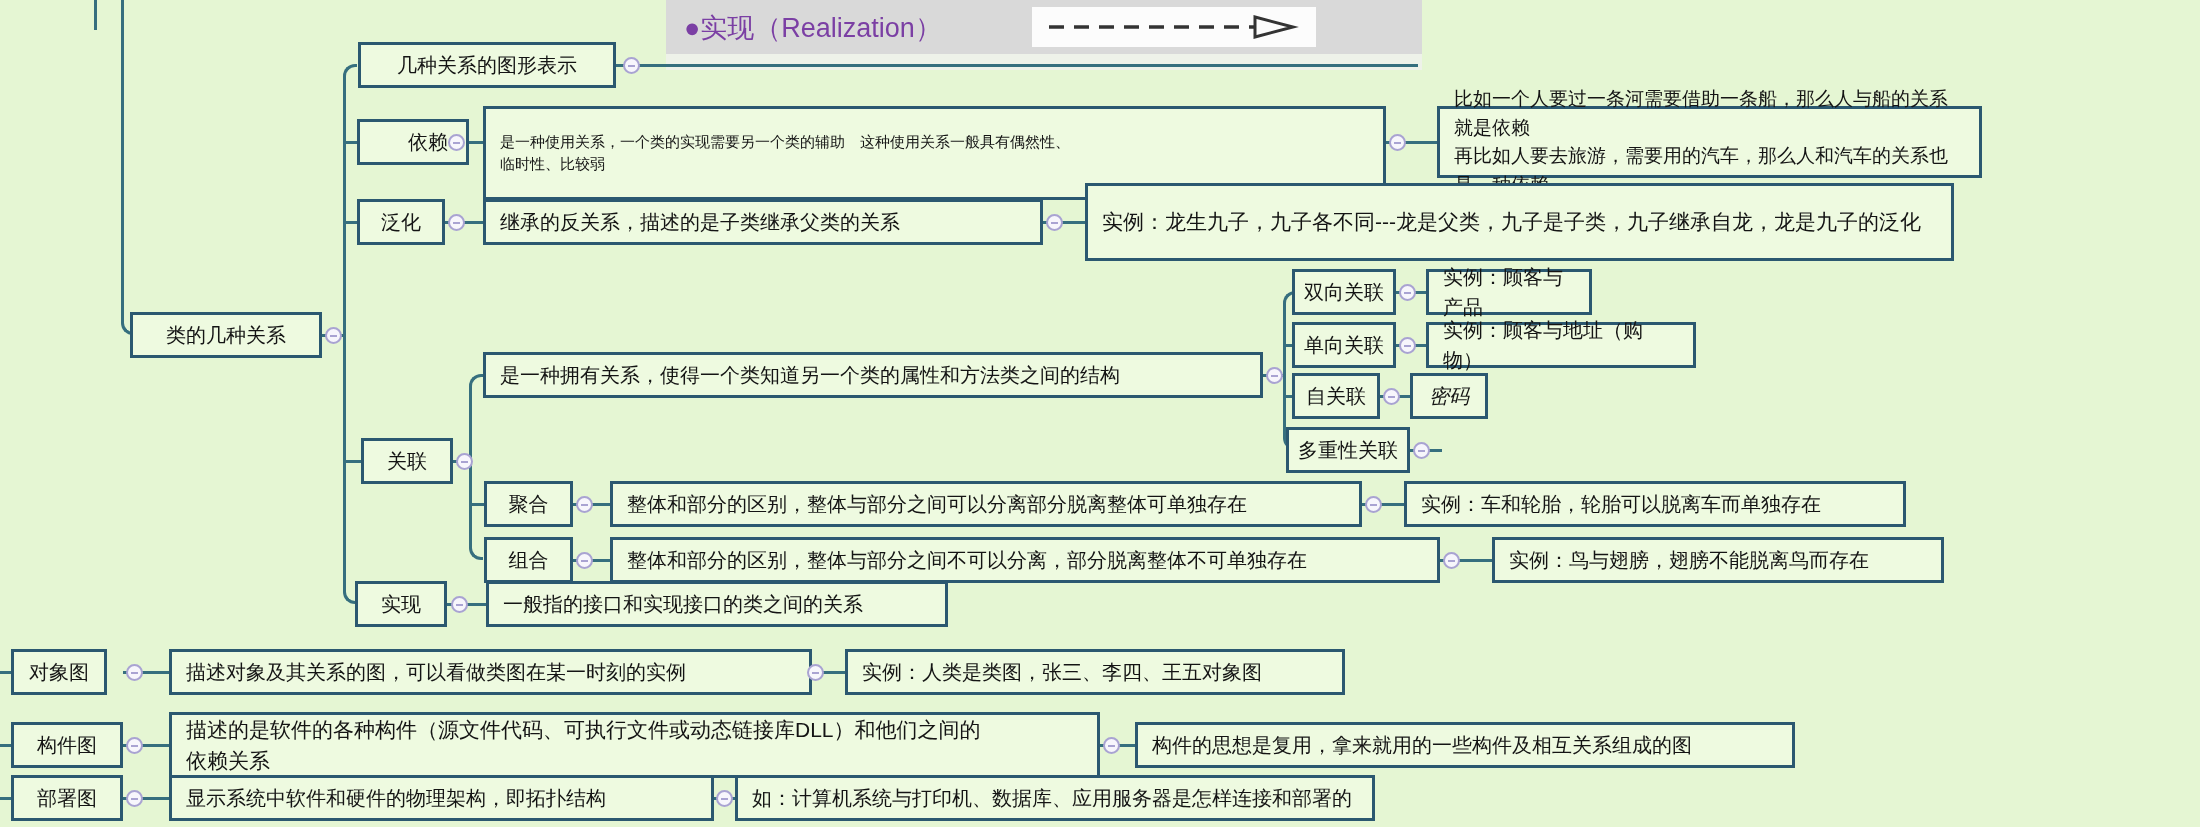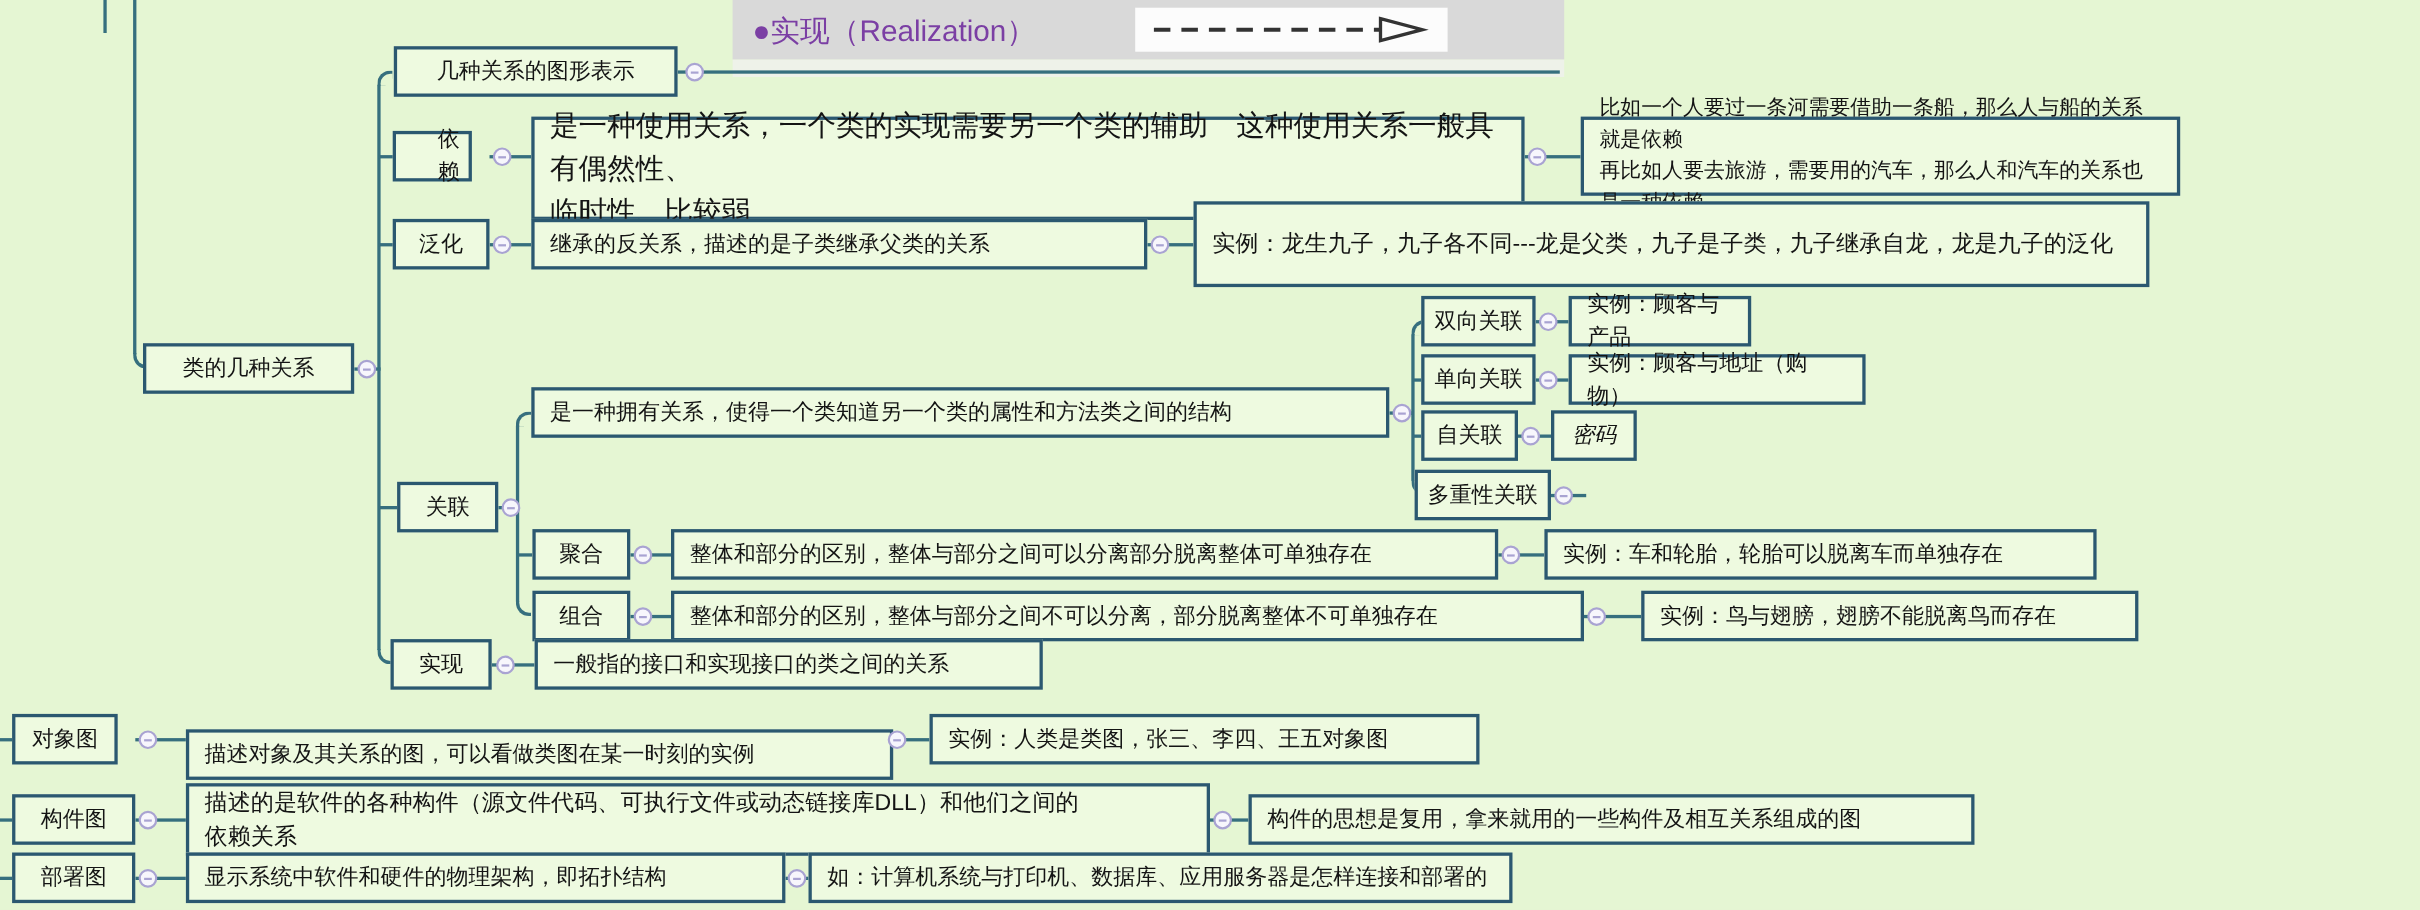--- a/index.html
+++ b/index.html
@@ -90,22 +90,22 @@
   <div class="hl" style="left:123px;top:744px;width:46px;"></div>
   <div class="hl" style="left:1100px;top:744px;width:35px;"></div>
   <div class="hl" style="left:0;top:797px;width:11px;"></div>
   <div class="hl" style="left:123px;top:797px;width:46px;"></div>
   <div class="hl" style="left:714px;top:797px;width:21px;"></div>
 
   <div class="node ctr" style="left:358px;top:42px;width:258px;height:46px;">几种关系的图形表示</div>
 
   <div class="node ctr" style="left:130px;top:312px;width:192px;height:46px;">类的几种关系</div>
 
-  <div class="node ctr" style="left:357px;top:119px;width:72px;height:46px;padding-left:36px;">依赖</div>
-  <div class="node preline" style="left:483px;top:106px;width:903px;height:94px;font-size:26px;">是一种使用关系，一个类的实现需要另一个类的辅助　这种使用关系一般具有偶然性、
+  <div class="node ctr" style="left:357px;top:119px;width:112px;height:46px;padding-left:36px;">依赖</div>
+  <div class="node preline" style="left:483px;top:106px;width:903px;height:94px;font-size:15px;">是一种使用关系，一个类的实现需要另一个类的辅助　这种使用关系一般具有偶然性、
 临时性、比较弱</div>
   <div class="node preline" style="left:1437px;top:106px;width:545px;height:72px;font-size:19px;">比如一个人要过一条河需要借助一条船，那么人与船的关系就是依赖
 再比如人要去旅游，需要用的汽车，那么人和汽车的关系也是一种依赖</div>
 
   <div class="node ctr" style="left:357px;top:199px;width:88px;height:46px;">泛化</div>
   <div class="node" style="left:483px;top:199px;width:560px;height:46px;">继承的反关系，描述的是子类继承父类的关系</div>
   <div class="node" style="left:1085px;top:183px;width:869px;height:78px;font-size:21px;">实例：龙生九子，九子各不同---龙是父类，九子是子类，九子继承自龙，龙是九子的泛化</div>
 
   <div class="node ctr" style="left:361px;top:438px;width:92px;height:46px;">关联</div>
   <div class="node" style="left:483px;top:352px;width:780px;height:46px;">是一种拥有关系，使得一个类知道另一个类的属性和方法类之间的结构</div>
@@ -126,21 +126,21 @@
   <div class="node" style="left:1404px;top:481px;width:502px;height:46px;">实例：车和轮胎，轮胎可以脱离车而单独存在</div>
 
   <div class="node ctr" style="left:484px;top:537px;width:89px;height:46px;">组合</div>
   <div class="node" style="left:610px;top:537px;width:830px;height:46px;">整体和部分的区别，整体与部分之间不可以分离，部分脱离整体不可单独存在</div>
   <div class="node" style="left:1492px;top:537px;width:452px;height:46px;">实例：鸟与翅膀，翅膀不能脱离鸟而存在</div>
 
   <div class="node ctr" style="left:355px;top:581px;width:92px;height:46px;">实现</div>
   <div class="node" style="left:486px;top:581px;width:462px;height:46px;">一般指的接口和实现接口的类之间的关系</div>
 
   <div class="node ctr" style="left:11px;top:649px;width:96px;height:46px;">对象图</div>
-  <div class="node" style="left:169px;top:663px;width:643px;height:46px;">描述对象及其关系的图，可以看做类图在某一时刻的实例</div>
+  <div class="node" style="left:169px;top:649px;width:643px;height:46px;">描述对象及其关系的图，可以看做类图在某一时刻的实例</div>
   <div class="node" style="left:845px;top:649px;width:500px;height:46px;">实例：人类是类图，张三、李四、王五对象图</div>
 
   <div class="node ctr" style="left:11px;top:722px;width:112px;height:46px;">构件图</div>
   <div class="node preline" style="left:169px;top:712px;width:931px;height:66px;font-size:21px;">描述的是软件的各种构件（源文件代码、可执行文件或动态链接库DLL）和他们之间的
 依赖关系</div>
   <div class="node" style="left:1135px;top:722px;width:660px;height:46px;">构件的思想是复用，拿来就用的一些构件及相互关系组成的图</div>
 
   <div class="node ctr" style="left:11px;top:775px;width:112px;height:46px;">部署图</div>
   <div class="node" style="left:169px;top:775px;width:545px;height:46px;">显示系统中软件和硬件的物理架构，即拓扑结构</div>
   <div class="node" style="left:735px;top:775px;width:640px;height:46px;">如：计算机系统与打印机、数据库、应用服务器是怎样连接和部署的</div>

